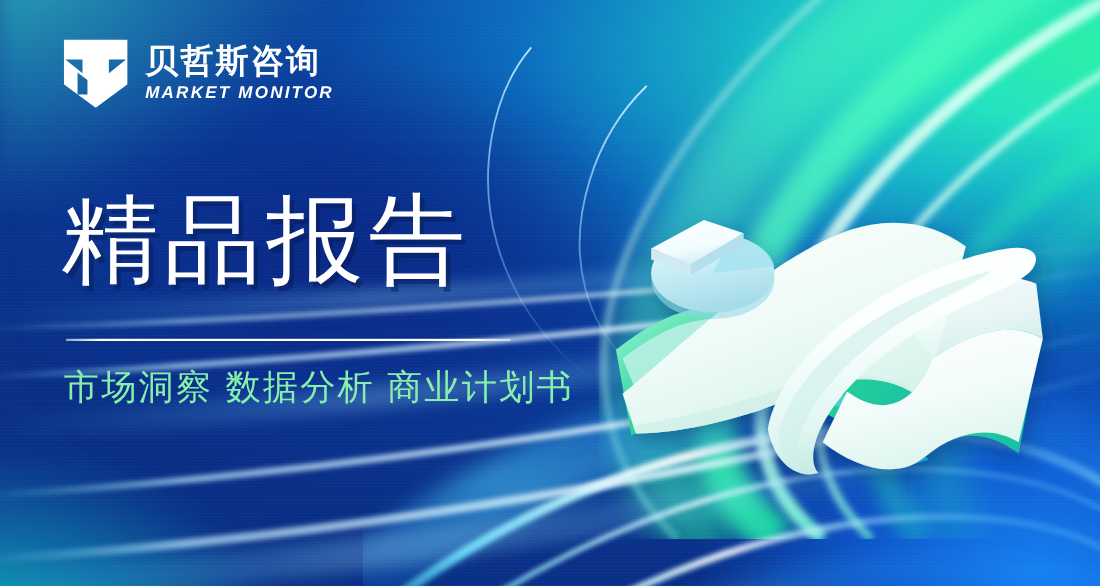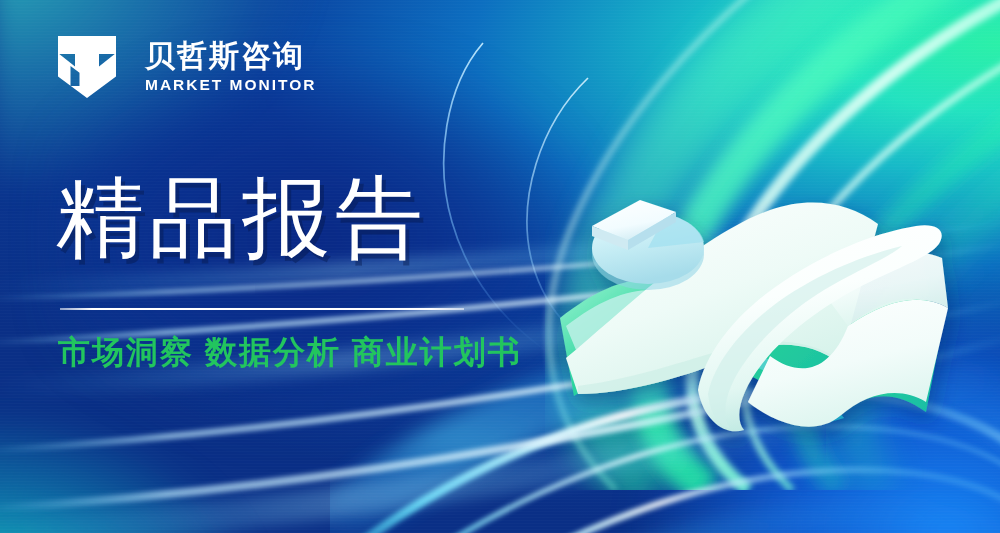--- a/index.html
+++ b/index.html
@@ -70,37 +70,38 @@
     opacity: .55;
     pointer-events: none;
   }
 
   
   .logo-block {
     position: absolute; left: 58px; top: 36px;
     display: flex; align-items: center; gap: 16px;
   }
   .logo-mark { width: 58px; height: 62px; flex: 0 0 auto; }
-  .logo-text { display: flex; flex-direction: column; justify-content: center; margin-left: 13px; }
+  .logo-text { display: flex; flex-direction: column; justify-content: center; }
   .logo-cn {
     color: #ffffff;
     font-size: 30px;
     font-weight: 700;
     letter-spacing: 2px;
     line-height: 1.12;
     white-space: nowrap;
   }
   .logo-en {
     color: #ffffff;
     font-size: 15.5px;
     font-weight: 700;
     letter-spacing: 2.0px;
     line-height: 1.3;
     margin-top: 3px;
     white-space: nowrap;
+    font-style: italic;
   }
 
   
   .headline {
     position: absolute; left: 56px; top: 172px;
     color: #ffffff;
     font-size: 88px;
     font-weight: 400;
     letter-spacing: 5px;
     line-height: 1.05;
@@ -109,23 +110,23 @@
   }
 
   .rule {
     position: absolute; left: 60px; top: 308px;
     width: 404px; height: 2px;
     background: linear-gradient(90deg, rgba(255,255,255,0.55) 0%, #ffffff 8%, #ffffff 92%, rgba(255,255,255,0.55) 100%);
   }
 
   .subhead {
     position: absolute; left: 58px; top: 332px;
-    color: #22c55e;
+    color: #86efac;
     font-size: 32px;
-    font-weight: 700;
+    font-weight: 400;
     letter-spacing: 2px;
     line-height: 1.3;
     white-space: nowrap;
   }
 
   
   .book { position: absolute; left: 548px; top: 150px; width: 420px; height: 300px; }
   .book svg { display: block; overflow: visible; }
 </style>
 </head>

